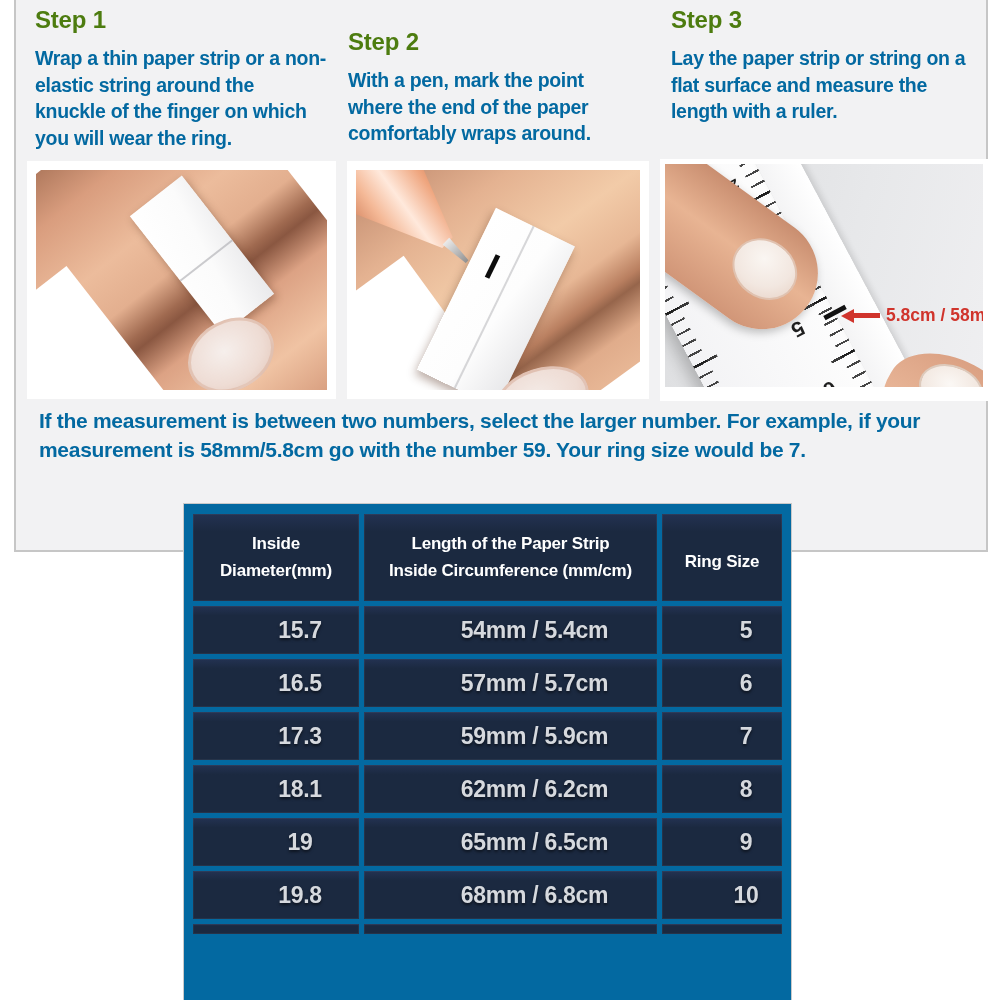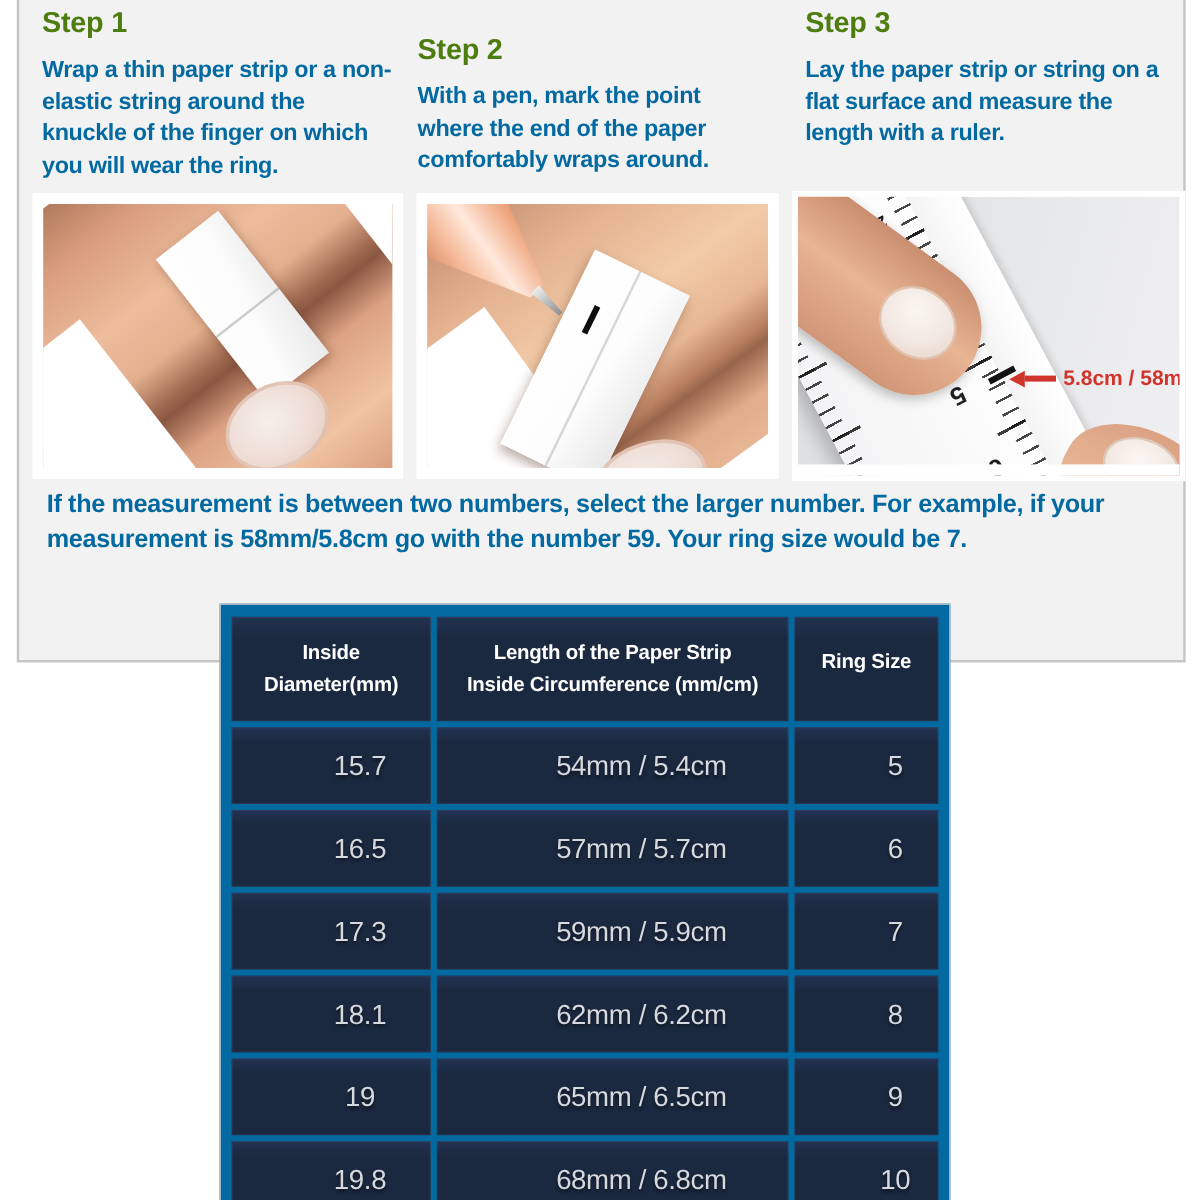--- a/index.html
+++ b/index.html
@@ -93,22 +93,22 @@
   .annot-text{color:#d0342c;font-size:17.5px;font-weight:600;white-space:nowrap;}
   .p3-whitebottom{position:absolute;left:0;right:0;bottom:0;height:9px;background:#fff;}
   
   .table-wrap{position:absolute;left:183px;top:503px;width:609px;height:497px;background:#0369a1;
     border:1px solid #c9c9c9;border-bottom:none;box-sizing:border-box;}
   .grid{display:grid;grid-template-columns:166px 293px 120px;gap:5px;margin:10px 9px 0 9px;}
   .cell{background:linear-gradient(180deg,#233252 0%,#1b2940 20%);
     box-shadow:inset 0 0 0 1px rgba(255,255,255,.05);
     display:flex;align-items:center;justify-content:center;flex-direction:column;text-align:center;}
   .hcell{height:87px;color:#fff;font-size:17px;font-weight:700;line-height:1.55;letter-spacing:-0.2px;}
-  .hcell.top-align{justify-content:flex-start;padding-top:25px;box-sizing:border-box;}
-  .dcell{height:64px;color:#d6d9de;font-size:23px;font-weight:400;letter-spacing:-0.3px;
+  .hcell.top-align{justify-content:flex-start;padding-top:35px;box-sizing:border-box;}
+  .dcell{height:48px;color:#d6d9de;font-size:23px;font-weight:700;letter-spacing:-0.3px;
     text-shadow:0 2px 3px rgba(0,0,0,.55);padding-left:48px;}
   .stub{height:10px;}
 </style>
 </head>
 <body>
 
 <div class="page">
   <div class="panel"></div>
 
   <div class="step" id="step1">

